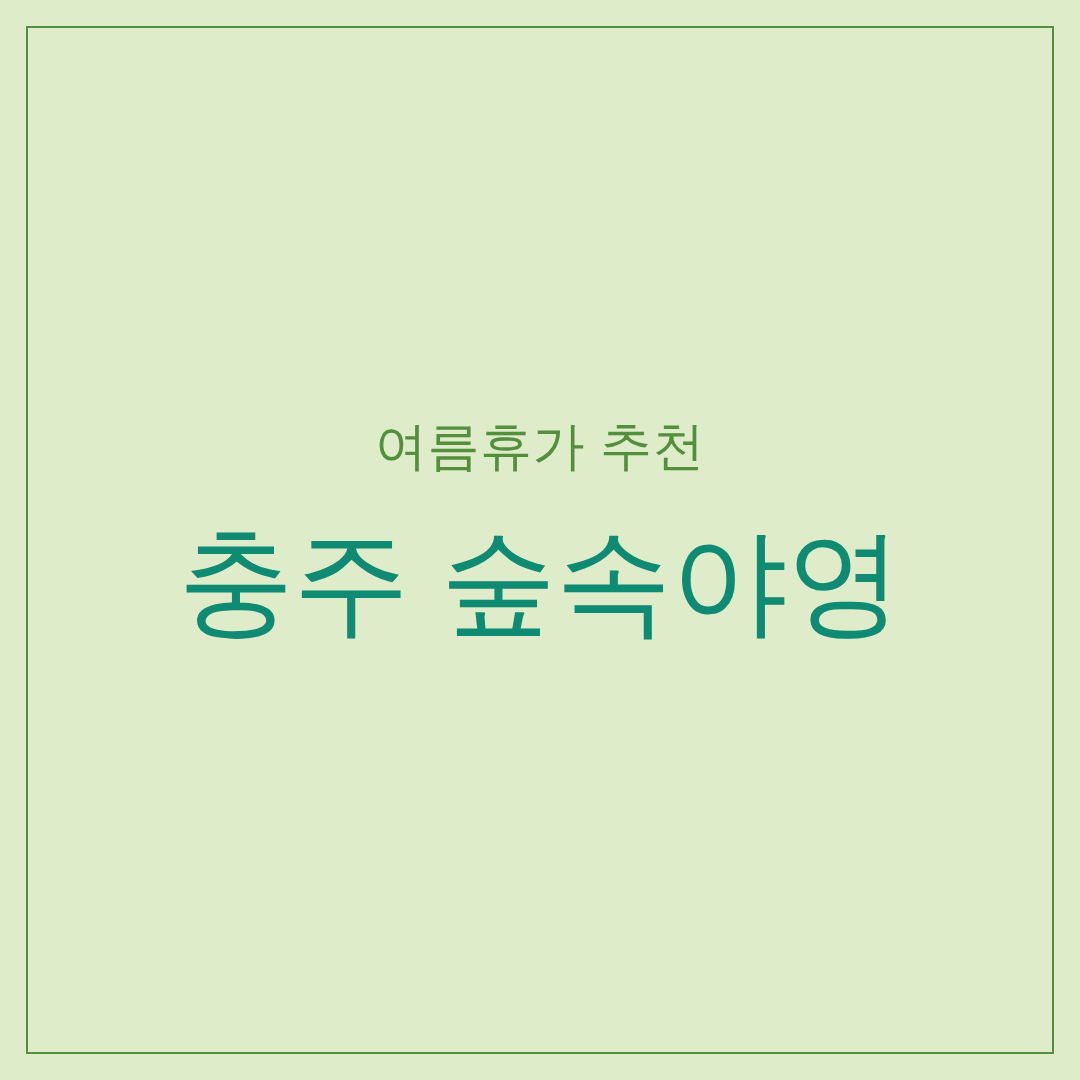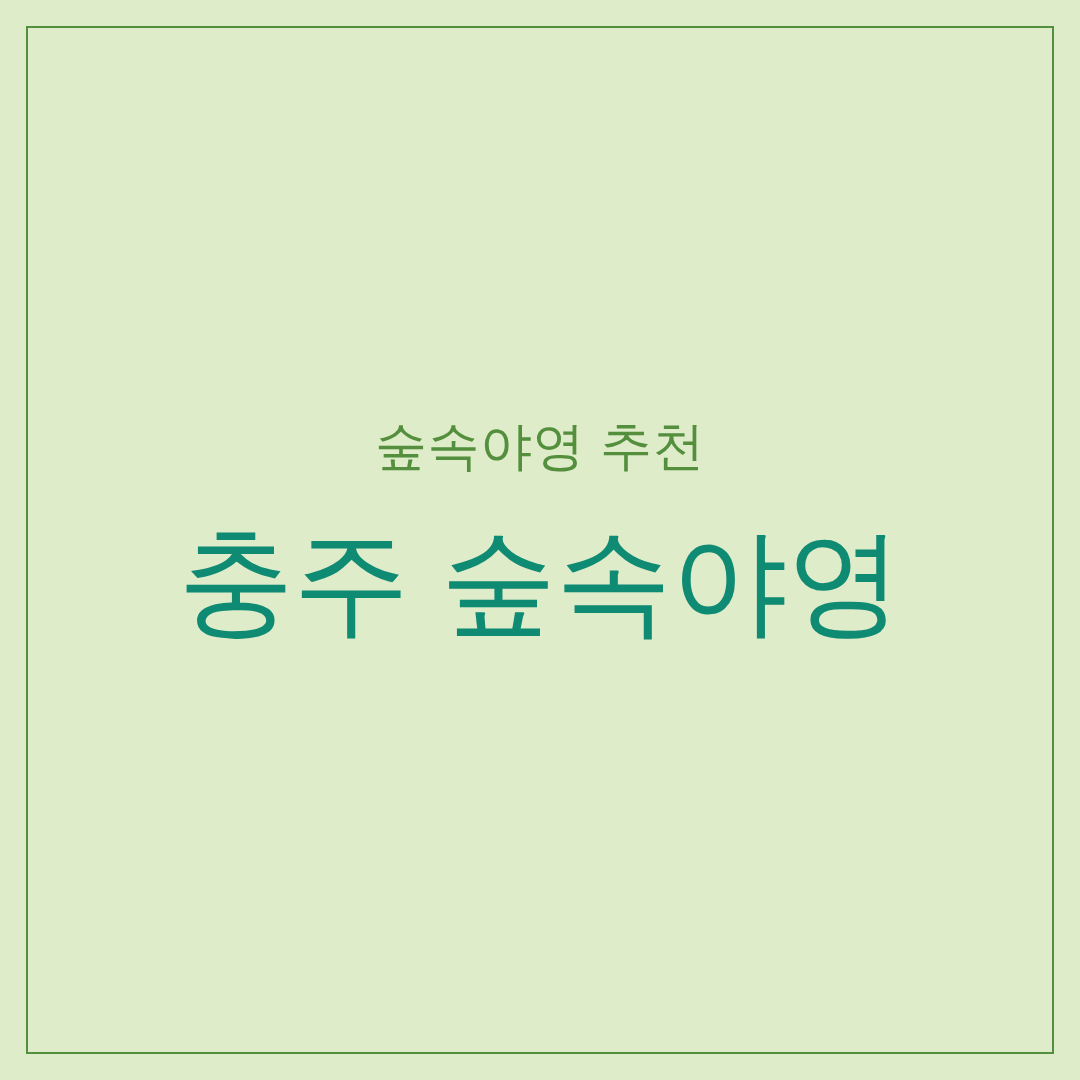--- a/index.html
+++ b/index.html
@@ -91,21 +91,21 @@
 </style>
 </head>
 <body>
 
 <div class="poster" style="background: rgb(223, 236, 202);">
 
   <div class="poster-frame" style="border: 2px solid rgb(84, 143, 62); inset: 26px;"></div>
 
   <div class="title-block">
 
-    <span class="eyebrow" style="color: rgb(84, 143, 62);">숲속야영 추천</span>
+    <span class="eyebrow" style="color: rgb(84, 143, 62);">여름휴가 추천</span>
 
     <h1 class="headline">
       <span class="headline-line headline-line--one is-teal" style="color: rgb(16, 139, 115);">충주 숲속야영</span>
     </h1>
 
   </div>
 
 </div>
 
 </body></html>

